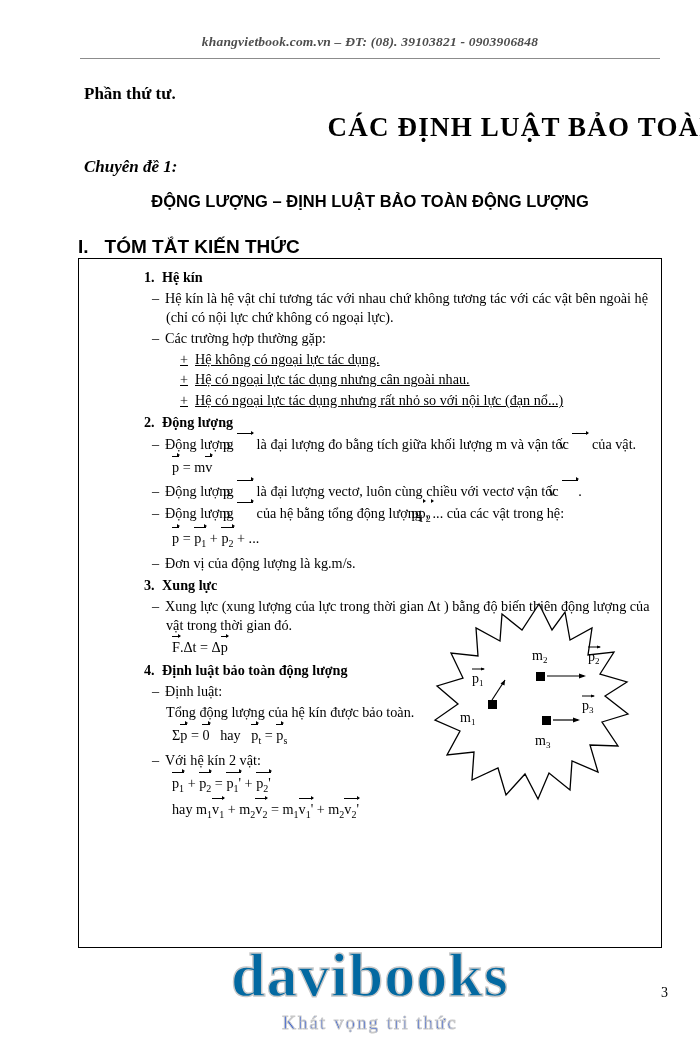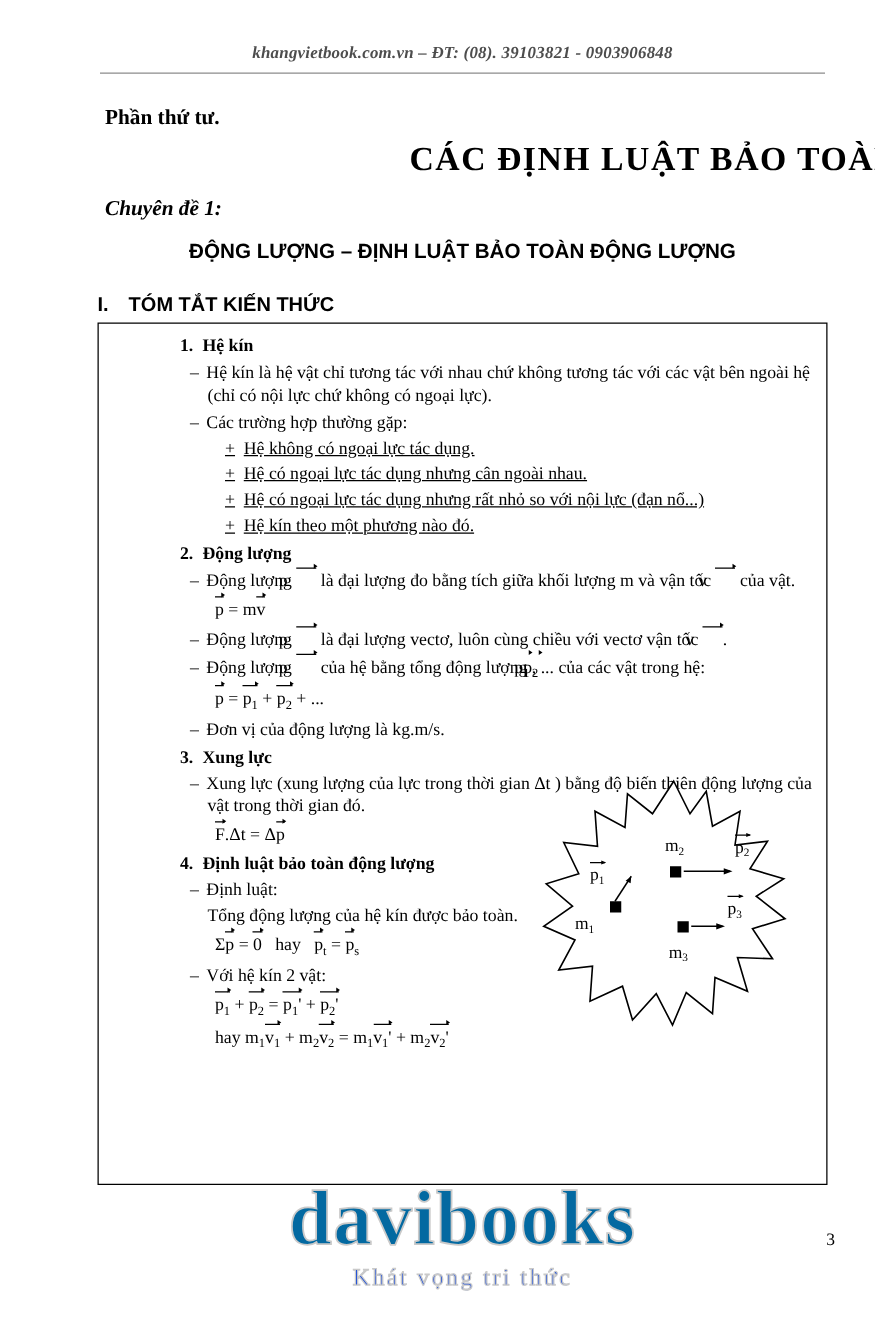--- a/index.html
+++ b/index.html
@@ -84,21 +84,21 @@
     font-family: "Liberation Sans", sans-serif;
     font-weight: bold;
     font-size: 16.5px;
   }
   .section-head {
     position: absolute;
     top: 236px;
     left: 58px;
     font-family: "Liberation Sans", sans-serif;
     font-weight: bold;
-    font-size: 16px;
+    font-size: 19px;
   }
   .section-head .numeral { margin-right: 16px; }
 
   
   .box {
     position: absolute;
     top: 258px;
     left: 58px;
     width: 584px;
     height: 690px;
@@ -237,21 +237,20 @@
     <div class="box-inner">
 
       <div class="h-item">
         <span class="n">1.</span><span>Hệ kín</span>
       </div>
       <div class="d-item"><span class="dash">–</span><span>Hệ kín là hệ vật chỉ tương tác với nhau chứ không tương tác với các vật bên ngoài hệ (chỉ có nội lực chứ không có ngoại lực).</span></div>
       <div class="d-item"><span class="dash">–</span><span>Các trường hợp thường gặp:</span></div>
       <div class="p-item"><span class="plus">+</span><span>Hệ không có ngoại lực tác dụng.</span></div>
       <div class="p-item"><span class="plus">+</span><span>Hệ có ngoại lực tác dụng nhưng cân ngoài nhau.</span></div>
       <div class="p-item"><span class="plus">+</span><span>Hệ có ngoại lực tác dụng nhưng rất nhỏ so với nội lực (đạn nổ...)</span></div>
-      <div class="p-item"><span class="plus">+</span><span>Hệ kín theo một phương nào đó.</span></div>
 
       <div class="h-item">
         <span class="n">2.</span><span>Động lượng</span>
       </div>
 
       <div class="d-item">
         <span class="dash">–</span><span>Động lượng</span>
         <span class="vec vecwide">p</span>
         <span>là đại lượng đo bằng tích giữa khối lượng m và vận tốc</span>
         <span class="vec vecwide">v</span>

